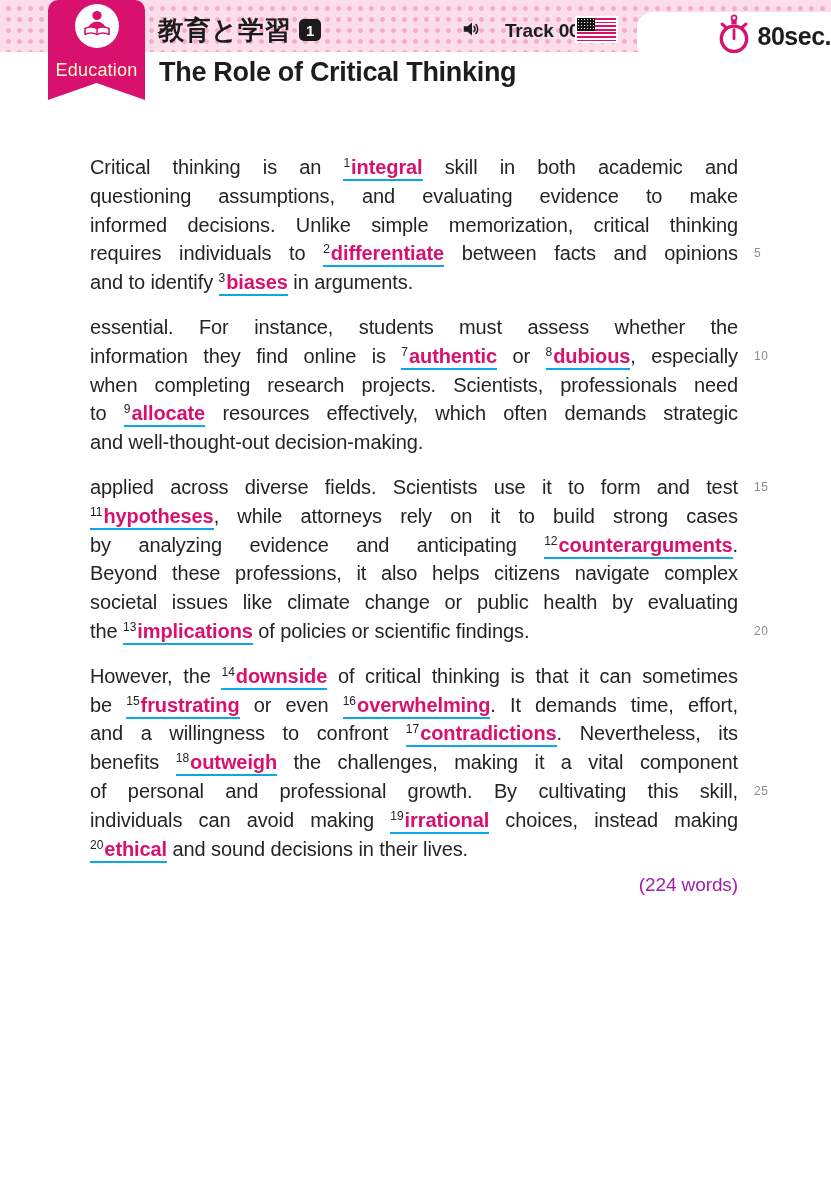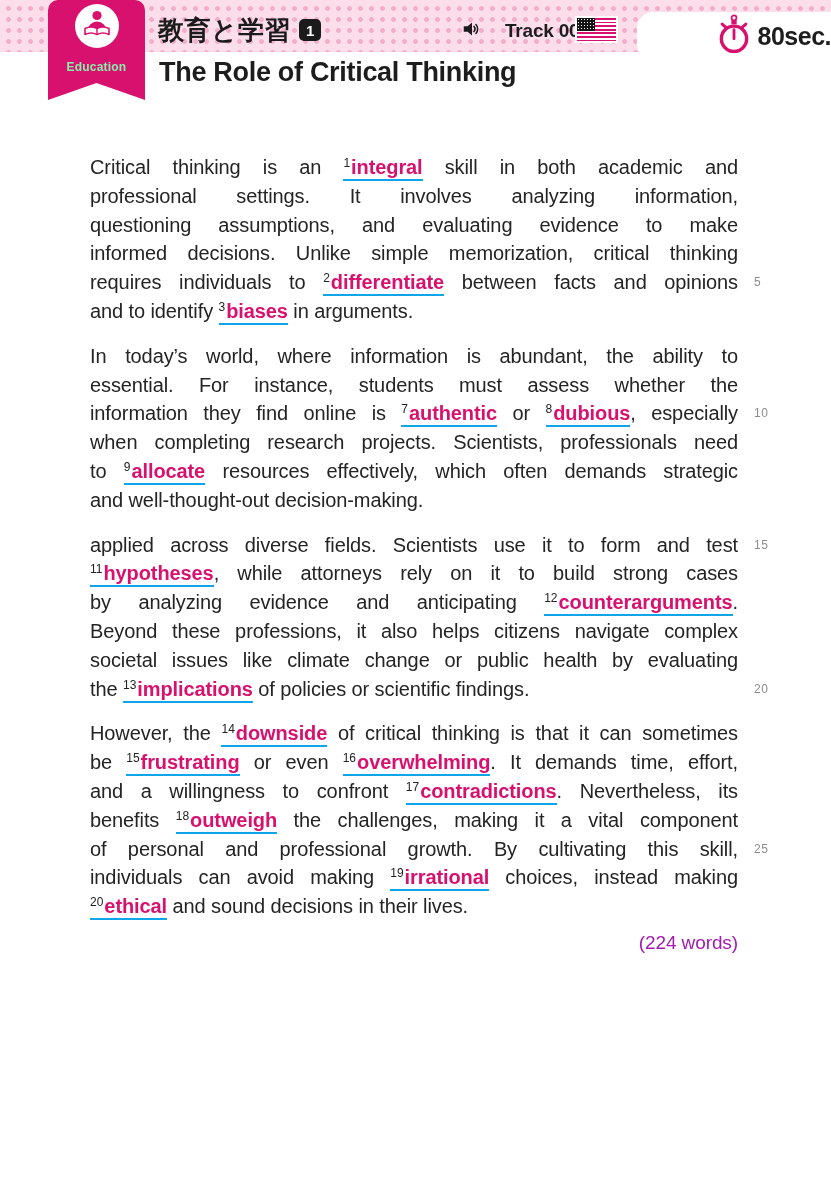--- a/index.html
+++ b/index.html
@@ -23,21 +23,21 @@
     position:absolute;left:48px;top:0;width:97px;height:100px;background:#d8116f;
     border-radius:10px 10px 0 0;
     clip-path:polygon(0 0,100% 0,100% 100%,50% 83%,0 100%);
   }
   .ribbon .circle{
     position:absolute;left:26.5px;top:4px;width:44px;height:44px;background:#ffffff;border-radius:50%;
     display:flex;align-items:center;justify-content:center;
   }
   .ribbon .rlabel{
     position:absolute;left:0;top:60px;width:100%;text-align:center;
-    color:#86efac;font-size:12px;font-weight:700;letter-spacing:0.2px;
+    color:#fef9c3;font-size:18px;font-weight:400;letter-spacing:0.2px;
   }
   .category-row{
     position:absolute;left:158px;top:14px;height:32px;display:flex;align-items:center;gap:8px;
   }
   .category-ja{font-size:26px;font-weight:800;color:#1b1b1b;letter-spacing:0.5px;}
   .unit-badge{
     width:22px;height:22px;background:#1b1b1b;border-radius:5px;color:#ffffff;
     display:flex;align-items:center;justify-content:center;font-size:15px;font-weight:700;
   }
   .track-row{position:absolute;left:461px;top:18px;display:flex;align-items:center;gap:22px;}
@@ -133,28 +133,26 @@
     </div>
     <div class="rlabel">Education</div>
   </div>
 
   <div class="page-title">The Role of Critical Thinking</div>
 
   <div class="passage">
     <div>
         <div class="para">
           <div class="line">Critical thinking is an <span class="vocab"><span class="vnum">1</span><span class="vword">integral</span></span> skill in both academic and</div>
-          <div class="line">professional settings. It involves analyzing information,</div>
           <div class="line">questioning assumptions, and evaluating evidence to make</div>
           <div class="line">informed decisions. Unlike simple memorization, critical thinking</div>
           <div class="line">requires individuals to <span class="vocab"><span class="vnum">2</span><span class="vword">differentiate</span></span> between facts and opinions<span class="lnum">5</span></div>
           <div class="line lastline">and to identify <span class="vocab"><span class="vnum">3</span><span class="vword">biases</span></span> in arguments.</div>
         </div>
         <div class="para">
-          <div class="line">In today’s world, where information is abundant, the ability to</div>
           <div class="line">essential. For instance, students must assess whether the</div>
           <div class="line">information they find online is <span class="vocab"><span class="vnum">7</span><span class="vword">authentic</span></span> or <span class="vocab"><span class="vnum">8</span><span class="vword">dubious</span></span>, especially<span class="lnum">10</span></div>
           <div class="line">when completing research projects. Scientists, professionals need</div>
           <div class="line">to <span class="vocab"><span class="vnum">9</span><span class="vword">allocate</span></span> resources effectively, which often demands strategic</div>
           <div class="line lastline">and well-thought-out decision-making.</div>
         </div>
         <div class="para">
           <div class="line">applied across diverse fields. Scientists use it to form and test<span class="lnum">15</span></div>
           <div class="line"><span class="vocab"><span class="vnum">11</span><span class="vword">hypotheses</span></span>, while attorneys rely on it to build strong cases</div>
           <div class="line">by analyzing evidence and anticipating <span class="vocab"><span class="vnum">12</span><span class="vword">counterarguments</span></span>.</div>

